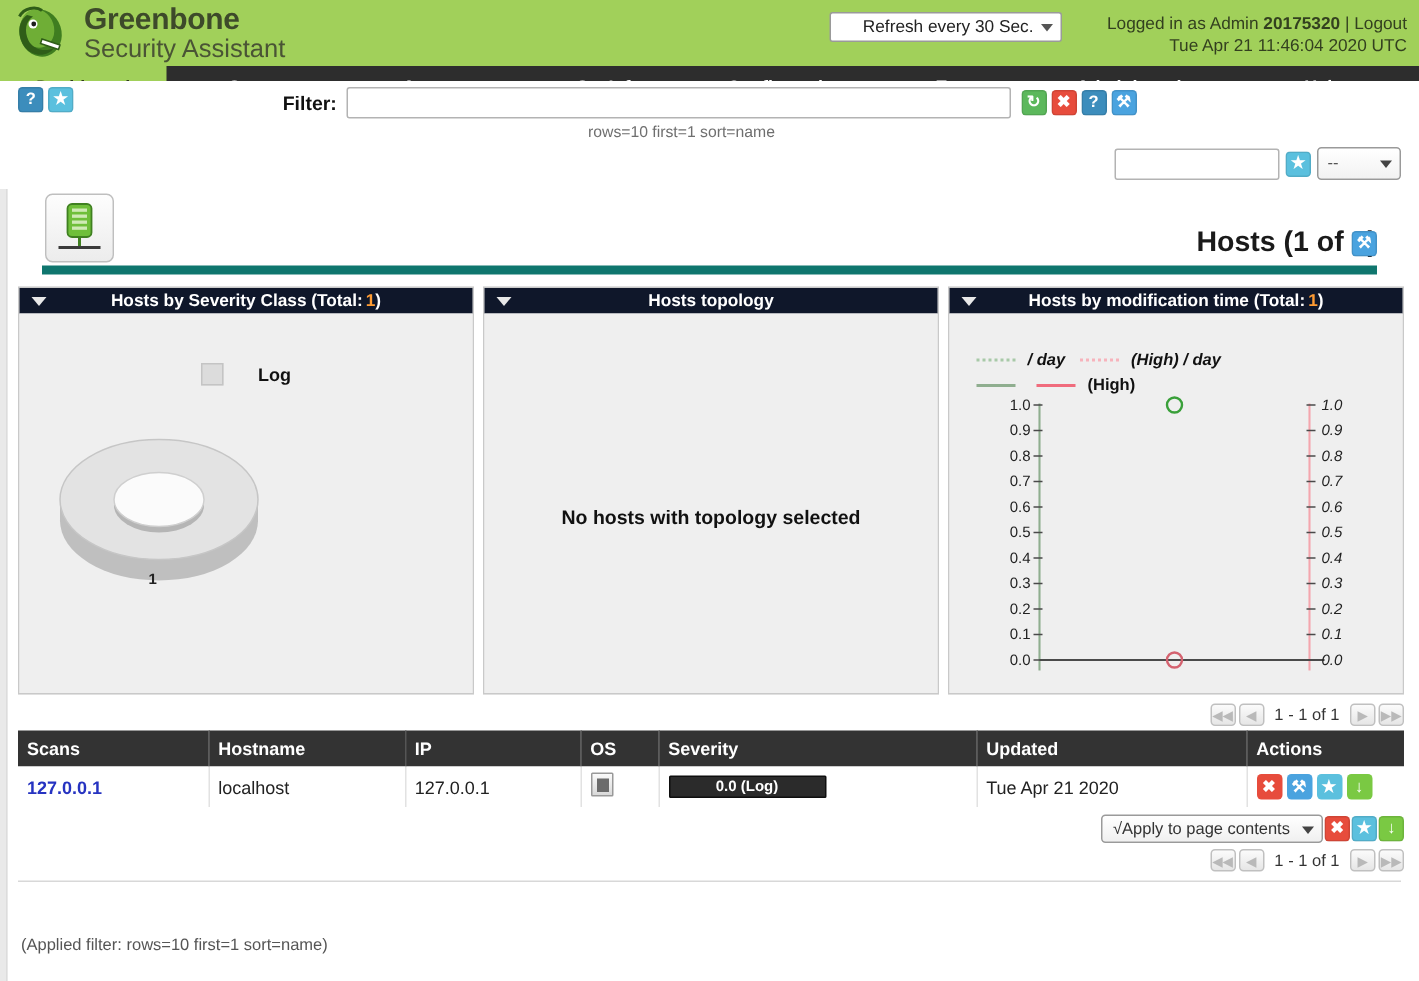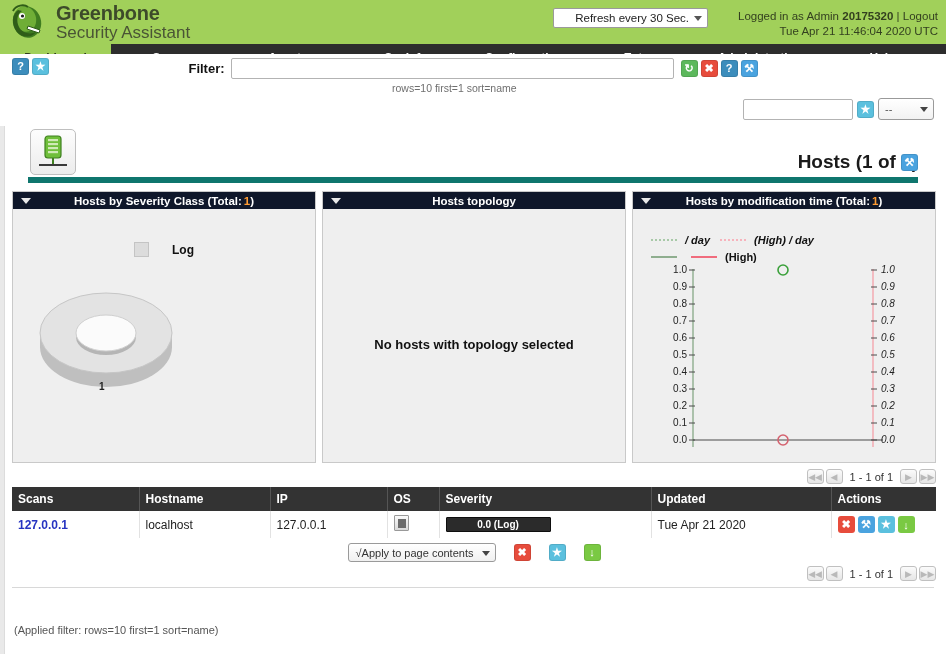--- a/index.html
+++ b/index.html
@@ -464,22 +464,22 @@
     justify-content: center;
     font-size: 11px;
     color: #fff;
     font-weight: bold;
   }
 
   
   .footer-bar {
     display: flex;
     align-items: center;
-    justify-content: center;
-    gap: 18px;
+    justify-content: flex-end;
+    gap: 1px;
     margin: 5px 10px 0 12px;
   }
   .apply-select {
     width: 148px;
     height: 19px;
     border: 1px solid #9a9a9a;
     border-radius: 3px;
     background: linear-gradient(#fff,#f0f0f0);
     font-size: 11px;
     color: #333;

